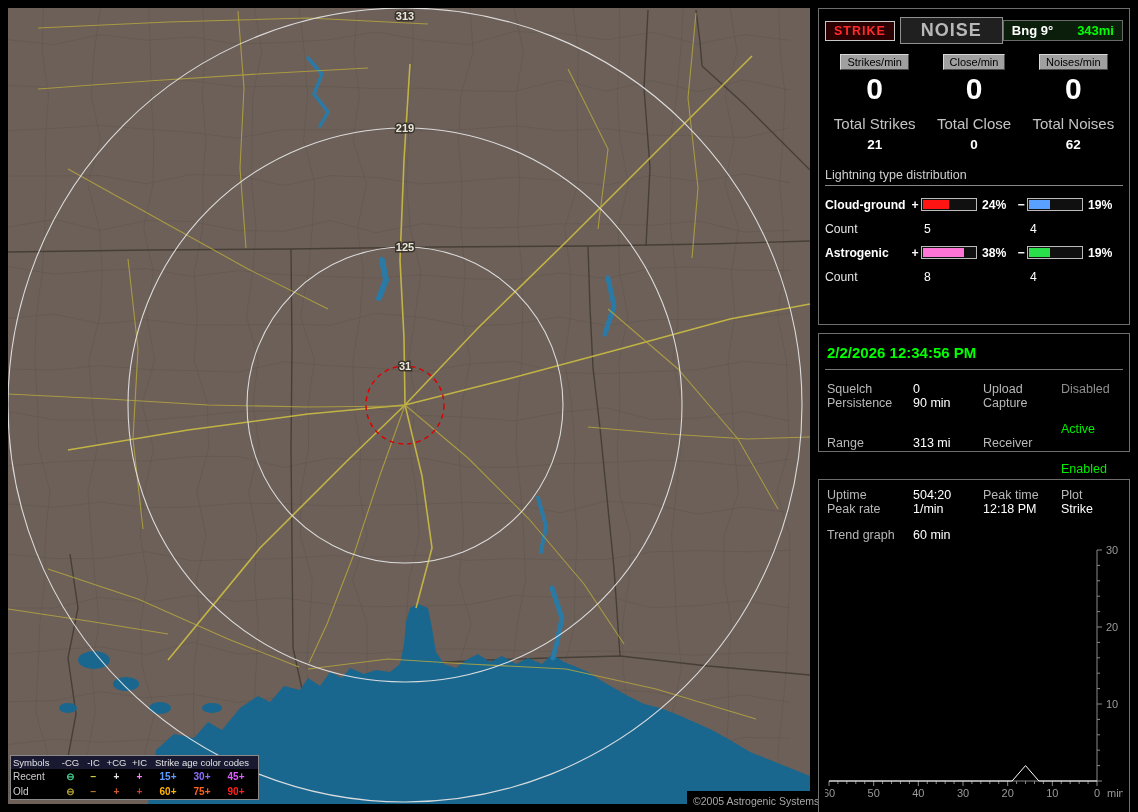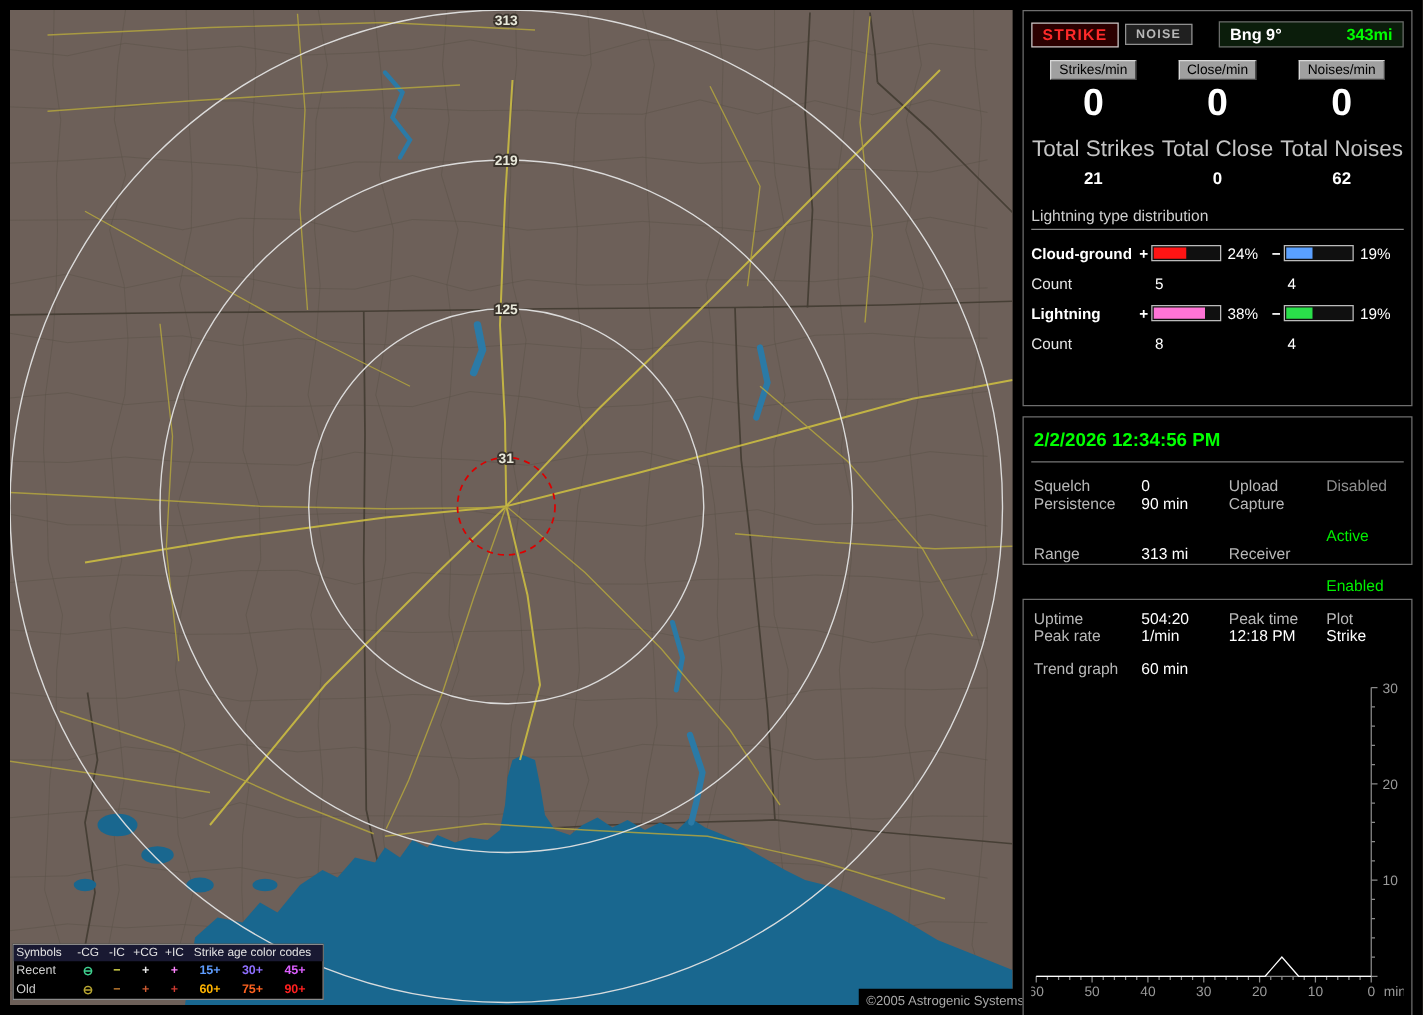--- a/index.html
+++ b/index.html
@@ -32,42 +32,42 @@
   #copyright{position:absolute;left:687px;top:791px;color:#a8a8a8;font-size:10.5px;background:#000;padding:4px 6px;}
 
   
   .panel{position:absolute;left:818px;width:312px;background:#000;border:1px solid #6e6e6e;box-sizing:border-box;padding:6px;color:#ddd;font-size:12.5px;}
   #panel-top{top:8px;height:317px;}
   #panel-mid{top:333px;height:119px;}
   #panel-low{top:458px;height:346px;margin-top:21px;}
 
   .btn-row{display:flex;align-items:center;margin:2px 0 10px;}
   #strike-btn{background:#2b0000;color:#ff2a2a;border:1px solid #c8c8c8;font-weight:bold;font-size:12.5px;letter-spacing:1px;padding:2px 8px;font-family:"Liberation Sans",sans-serif;cursor:pointer;}
-  #noise-btn{background:#202020;color:#b8b8b8;border:1px solid #909090;font-weight:bold;font-size:10px;letter-spacing:1px;padding:2px 8px;margin-left:5px;font-family:"Liberation Sans",sans-serif;cursor:pointer;}
+  #noise-btn{background:#202020;color:#b8b8b8;border:1px solid #909090;font-weight:bold;font-size:18px;letter-spacing:1px;padding:2px 20px;margin-left:5px;font-family:"Liberation Sans",sans-serif;cursor:pointer;}
   #bearing-box{margin-left:auto;width:148px;box-sizing:border-box;display:flex;justify-content:space-between;background:#0b1d0b;border:1px solid #6a6a6a;padding:2px 8px;font-weight:bold;font-size:13px;}
   #bearing-label{color:#fff;}
   #bearing-range{color:#00ff00;}
 
   .rate-row{display:flex;margin-top:6px;}
   .rate-col{flex:1;text-align:center;}
   .rate-label{display:inline-block;background:#a0a0a0;color:#000;font-size:11px;padding:1px 6px;border:1px solid;border-color:#d8d8d8 #4a4a4a #4a4a4a #d8d8d8;}
   .rate-value{font-size:30px;font-weight:bold;color:#fff;line-height:1.15;margin-top:2px;}
 
   .totals-row{display:flex;margin-top:8px;}
   .total-col{flex:1;text-align:center;}
-  .total-label{color:#c4c4c4;font-size:18px;}
+  .total-label{color:#c4c4c4;font-size:15px;}
   .total-value{color:#fff;font-weight:600;font-size:13.5px;margin-top:5px;}
 
   .dist-title{margin-top:16px;color:#cfcfcf;font-size:12.5px;padding-bottom:3px;border-bottom:1px solid #888;}
   .dist-grid{display:grid;grid-template-columns:84px 12px 56px 38px 12px 56px 38px;align-items:center;row-gap:10px;margin-top:12px;font-size:12.2px;}
   .d-label{color:#fff;font-weight:bold;}
   .d-sign{color:#fff;font-weight:bold;text-align:center;}
   .gauge{height:11px;border:1px solid #bbb;background:#101010;position:relative;}
   .gauge i{position:absolute;left:1px;top:1px;bottom:1px;display:block;width:0;}
-  .d-pct{color:#fff;font-weight:normal;padding-left:5px;}
+  .d-pct{color:#fff;font-weight:bold;padding-left:5px;}
   .d-count-label{color:#e6e6e6;}
   .d-count{color:#fff;padding-left:3px;}
 
   #datetime{color:#00ff00;font-weight:bold;font-size:15px;padding:4px 2px 8px;border-bottom:1px solid #777;}
   .kv-grid{display:grid;grid-template-columns:86px 70px 78px auto;row-gap:0;margin-top:12px;padding:0 2px;}
   .kv-label{color:#b8b8b8;}
   .kv-val{color:#fff;}
   [data-style="green"]{color:#00ee00;margin-top:26px;}
   [data-style="dim"]{color:#8f8f8f;}
   [data-style="white"]{color:#fff;}
@@ -270,21 +270,21 @@
       <div class="d-pct">19%</div>
 
       <div class="d-count-label">Count</div>
       <div></div>
       <div class="d-count">5</div>
       <div></div>
         <div></div>
       <div class="d-count">4</div>
       <div></div>
 
-      <div class="d-label">Lightning</div>
+      <div class="d-label">Astrogenic</div>
       <div class="d-sign">+</div>
       <div class="gauge">
           <i style="width: 76%; background: rgb(255, 116, 214);"></i>
         </div>
       <div class="d-pct">38%</div>
       <div class="d-sign">−</div>
       <div class="gauge">
           <i style="width: 38%; background: rgb(42, 224, 74);"></i>
         </div>
       <div class="d-pct">19%</div>

